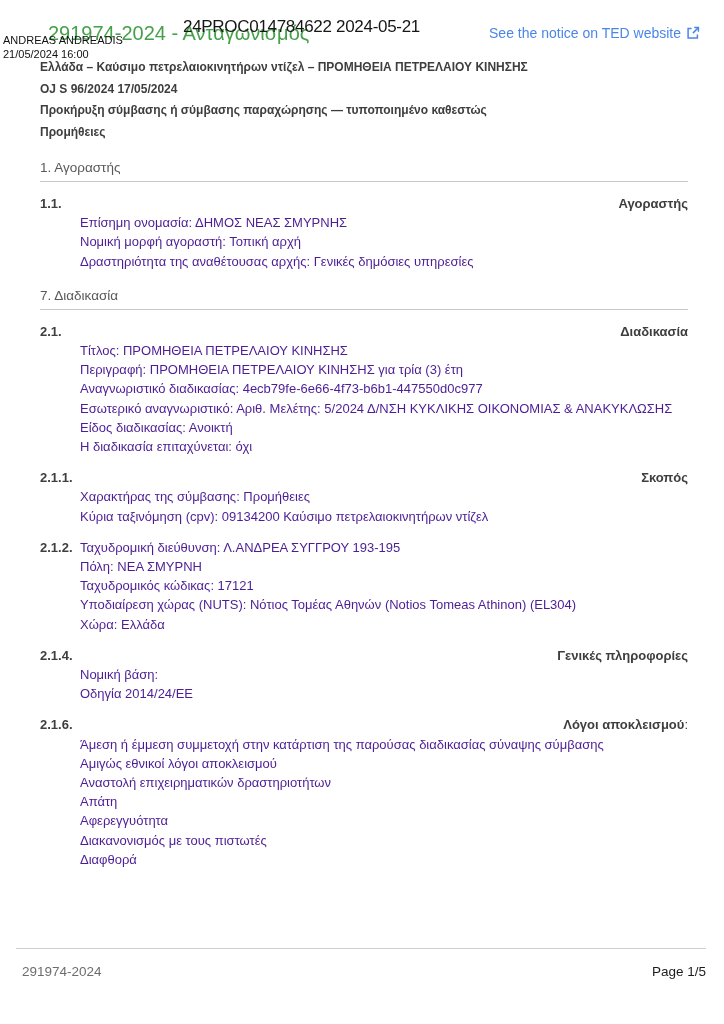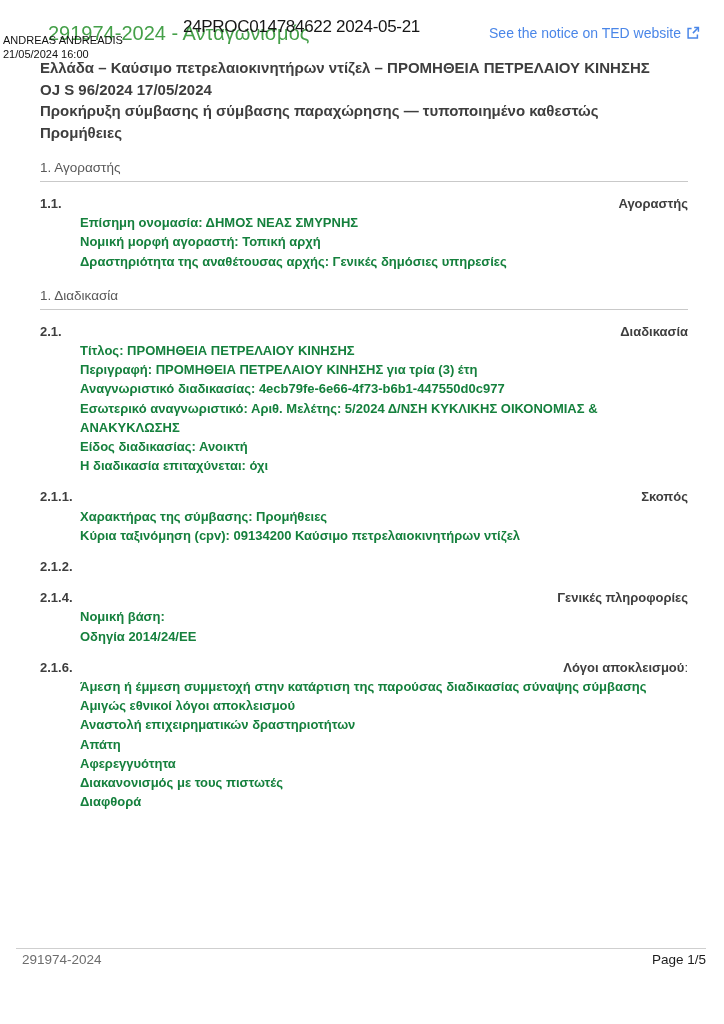--- a/index.html
+++ b/index.html
@@ -24,39 +24,39 @@
     color:#111;z-index:4;white-space:nowrap;
   }
   .ted-link{
     position:absolute;right:24px;top:24px;font-size:14px;line-height:18px;
     color:#4a86e8;text-decoration:none;display:flex;align-items:center;gap:5px;
     z-index:2;white-space:nowrap;cursor:pointer;
   }
   .ted-link svg{display:block;}
   
   .doc{position:absolute;top:57px;left:0;right:0;padding:0 36px 0 40px;}
-  .summary{font-weight:bold;font-size:15px;line-height:21.5px;color:#3e3e3e;}
+  .summary{font-weight:bold;font-size:12px;line-height:21.5px;color:#3e3e3e;}
   .section{margin-top:10px;}
   .section-heading{
     font-size:13.5px;line-height:17px;color:#595959;
     padding:6px 0 5px 0;border-bottom:1px solid #c9c9c9;
   }
   .subsection{display:flex;margin-top:12px;font-size:13px;}
   .sub-num{
     flex:none;width:40px;font-weight:bold;
     line-height:19.2px;color:#3e3e3e;
   }
   .sub-body{flex:1;min-width:0;}
   .sub-title-line{font-weight:bold;line-height:19.2px;color:#3e3e3e;text-align:right;}
   .sub-title-suffix{font-weight:normal;}
-  .field-line{line-height:19.2px;color:#15803d;font-weight:bold;}
+  .field-line{line-height:19.2px;color:#4c1d95;}
   
   .footer{
     position:absolute;left:16px;right:18px;top:948px;
-    border-top:1px solid #cfcfcf;padding-top:2px;
+    border-top:1px solid #cfcfcf;padding-top:14px;
     display:flex;justify-content:space-between;align-items:baseline;
     font-size:13.5px;line-height:17px;
   }
   .footer .num{color:#6d6d6d;padding-left:6px;}
   .footer .page{color:#1c1c1c;font-weight:500;}
 </style>
 </head>
 <body>
 
 <div class="hdr">
@@ -104,21 +104,21 @@
                 <div class="field-line">Επίσημη ονομασία: ΔΗΜΟΣ ΝΕΑΣ ΣΜΥΡΝΗΣ</div>
                 <div class="field-line">Νομική μορφή αγοραστή: Τοπική αρχή</div>
                 <div class="field-line">Δραστηριότητα της αναθέτουσας αρχής: Γενικές δημόσιες υπηρεσίες</div>
               </div>
     </div>
   </div>
 </div>
   </div>
 
   <div class="section">
-    <div class="section-heading">1. Διαδικασία</div>
+    <div class="section-heading">7. Διαδικασία</div>
     <div>
   <div class="subsection">
     <div class="sub-num">2.1.</div>
     <div class="sub-body">
       <div class="sub-title-line">
         <span>Διαδικασία</span><span class="sub-title-suffix"></span>
       </div>
       <div>
                 <div class="field-line">Τίτλος: ΠΡΟΜΗΘΕΙΑ ΠΕΤΡΕΛΑΙΟΥ ΚΙΝΗΣΗΣ</div>
                 <div class="field-line">Περιγραφή: ΠΡΟΜΗΘΕΙΑ ΠΕΤΡΕΛΑΙΟΥ ΚΙΝΗΣΗΣ για τρία (3) έτη</div>
@@ -139,20 +139,27 @@
       <div>
                 <div class="field-line">Χαρακτήρας της σύμβασης: Προμήθειες</div>
                 <div class="field-line">Κύρια ταξινόμηση (cpv): 09134200 Καύσιμο πετρελαιοκινητήρων ντίζελ</div>
               </div>
     </div>
   </div>
 
   <div class="subsection">
     <div class="sub-num">2.1.2.</div>
     <div class="sub-body">
+      <div>
+                <div class="field-line">Ταχυδρομική διεύθυνση: Λ.ΑΝΔΡΕΑ ΣΥΓΓΡΟΥ 193-195</div>
+                <div class="field-line">Πόλη: ΝΕΑ ΣΜΥΡΝΗ</div>
+                <div class="field-line">Ταχυδρομικός κώδικας: 17121</div>
+                <div class="field-line">Υποδιαίρεση χώρας (NUTS): Νότιος Τομέας Αθηνών (Notios Tomeas Athinon) (EL304)</div>
+                <div class="field-line">Χώρα: Ελλάδα</div>
+              </div>
     </div>
   </div>
 
 
   <div class="subsection">
     <div class="sub-num">2.1.4.</div>
     <div class="sub-body">
       <div class="sub-title-line">
         <span>Γενικές πληροφορίες</span><span class="sub-title-suffix"></span>
       </div>

